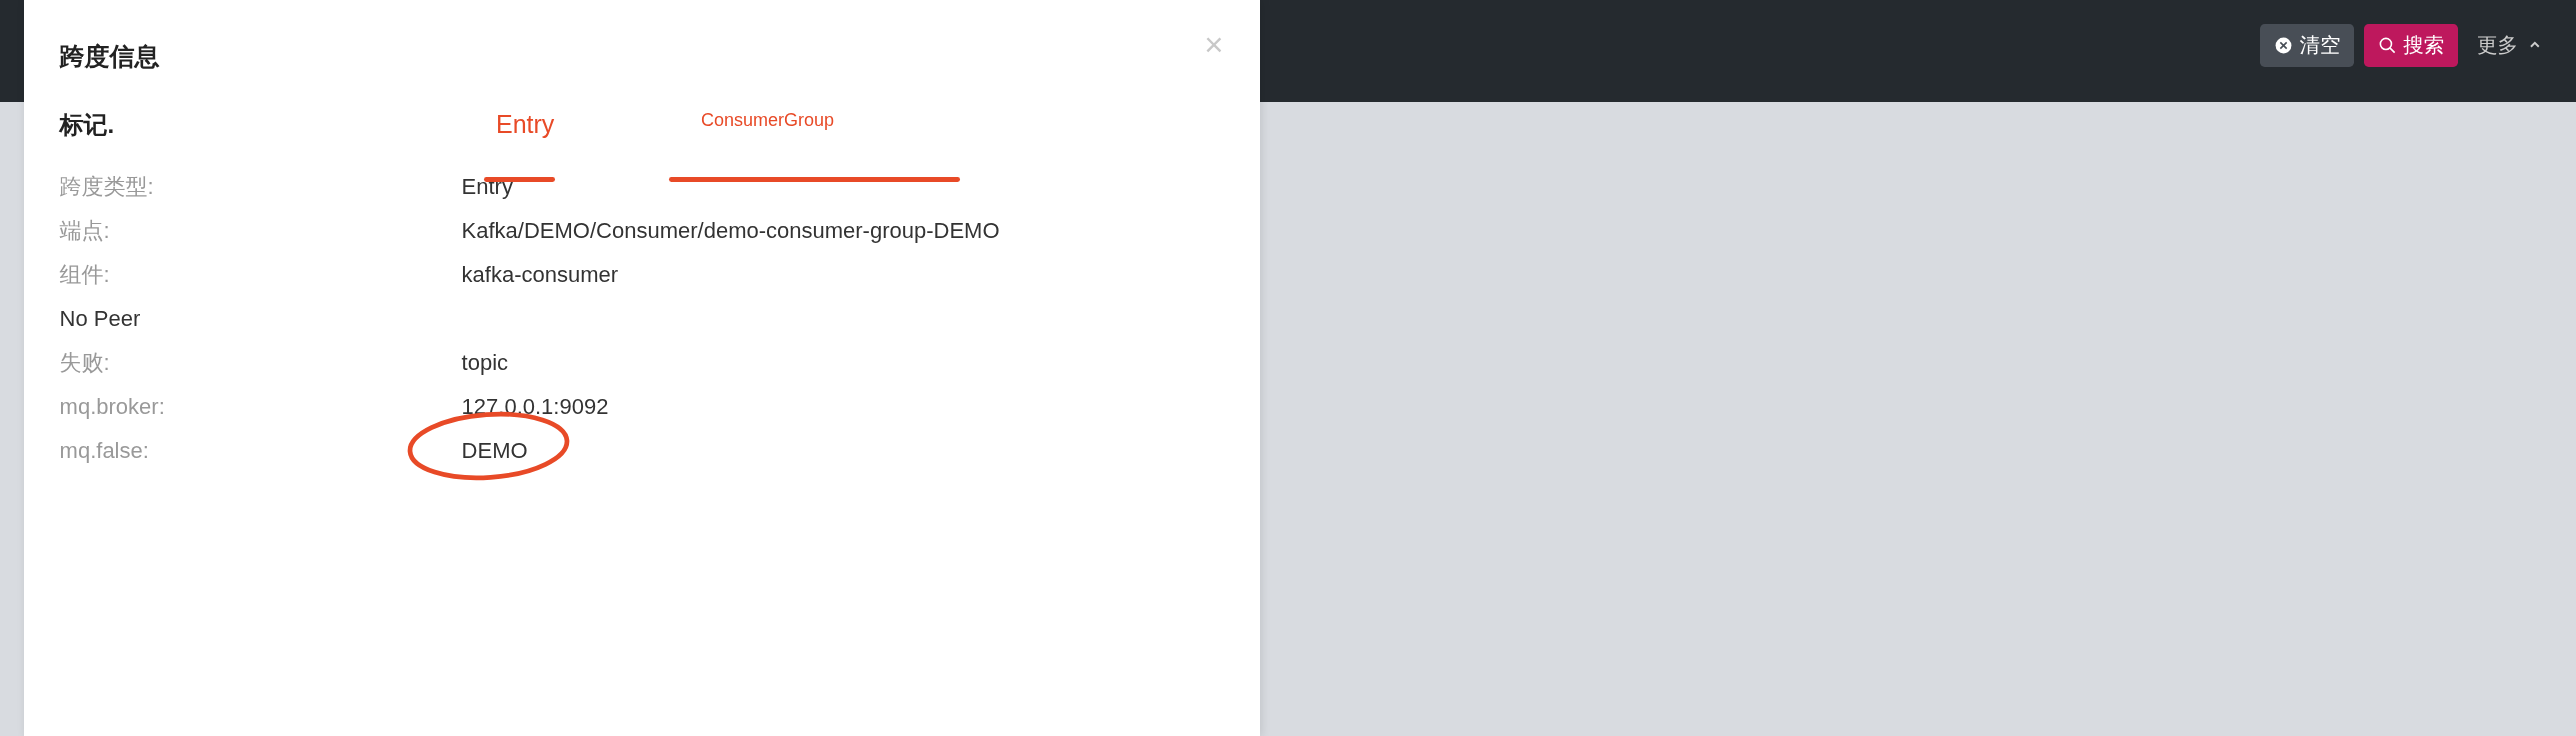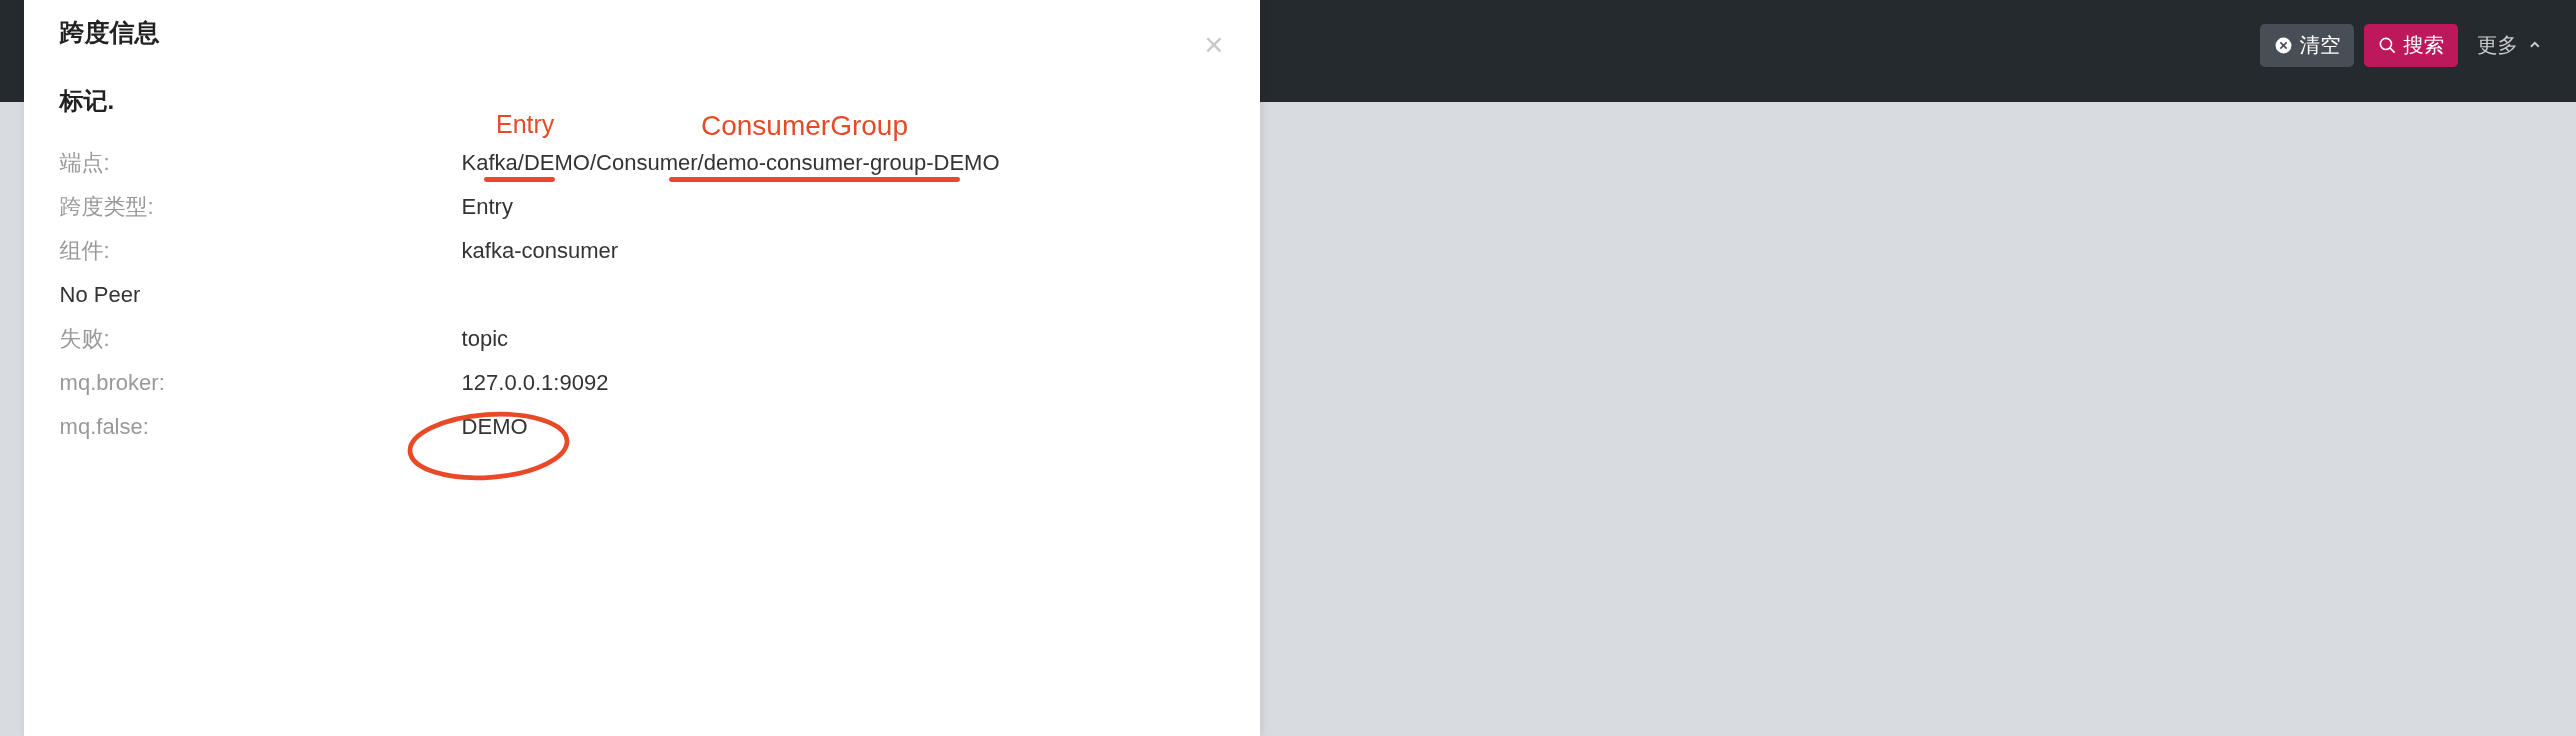--- a/index.html
+++ b/index.html
@@ -164,21 +164,21 @@
     
     .modal {
       position: absolute;
       top: 0;
       left: 23.6px;
       width: 1236px;
       height: 100%;
       background: #fff;
       box-shadow: 1.6px 0 9.4px rgba(0,0,0,0.12);
       z-index: 10;
-      padding: 16px 36px;
+      padding: 40px 36px;
     }
     
     .modal-title {
       font-size: 25px;
       color: #222;
       font-weight: 600;
     }
     
     .modal-close {
       position: absolute;
@@ -243,21 +243,21 @@
       position: absolute;
       font-size: 25px;
       color: #e84a27;
       left: 496px;
       top: 110px;
       z-index: 20;
     }
     
     .anno-cg {
       position: absolute;
-      font-size: 28px;
+      font-size: 18px;
       color: #e84a27;
       left: 701px;
       top: 110px;
       z-index: 20;
     }
     
     .anno-circle {
       position: absolute;
       left: 402px;
       top: 409px;
@@ -359,26 +359,26 @@
     <div class="span-bar bar3" style="left:445px; width:693px; top:228px"></div>
   </div>
 </div>
 
 <div class="modal">
   <div class="modal-title">跨度信息</div>
   <div class="modal-close">×</div>
   <div class="section-label">标记.</div>
   <div class="fields">
     <div class="field-row">
+      <div class="field-label">跨度类型:</div>
+      <div class="field-value">Entry</div>
+    </div>
+    <div class="field-row">
       <div class="field-label">端点:</div>
       <div class="field-value">Kafka/DEMO/Consumer/demo-consumer-group-DEMO</div>
-    </div>
-    <div class="field-row">
-      <div class="field-label">跨度类型:</div>
-      <div class="field-value">Entry</div>
     </div>
     <div class="field-row">
       <div class="field-label">组件:</div>
       <div class="field-value">kafka-consumer</div>
     </div>
     <div class="field-row">
       <div class="field-value">No Peer</div>
     </div>
     <div class="field-row">
       <div class="field-label">失败:</div>

